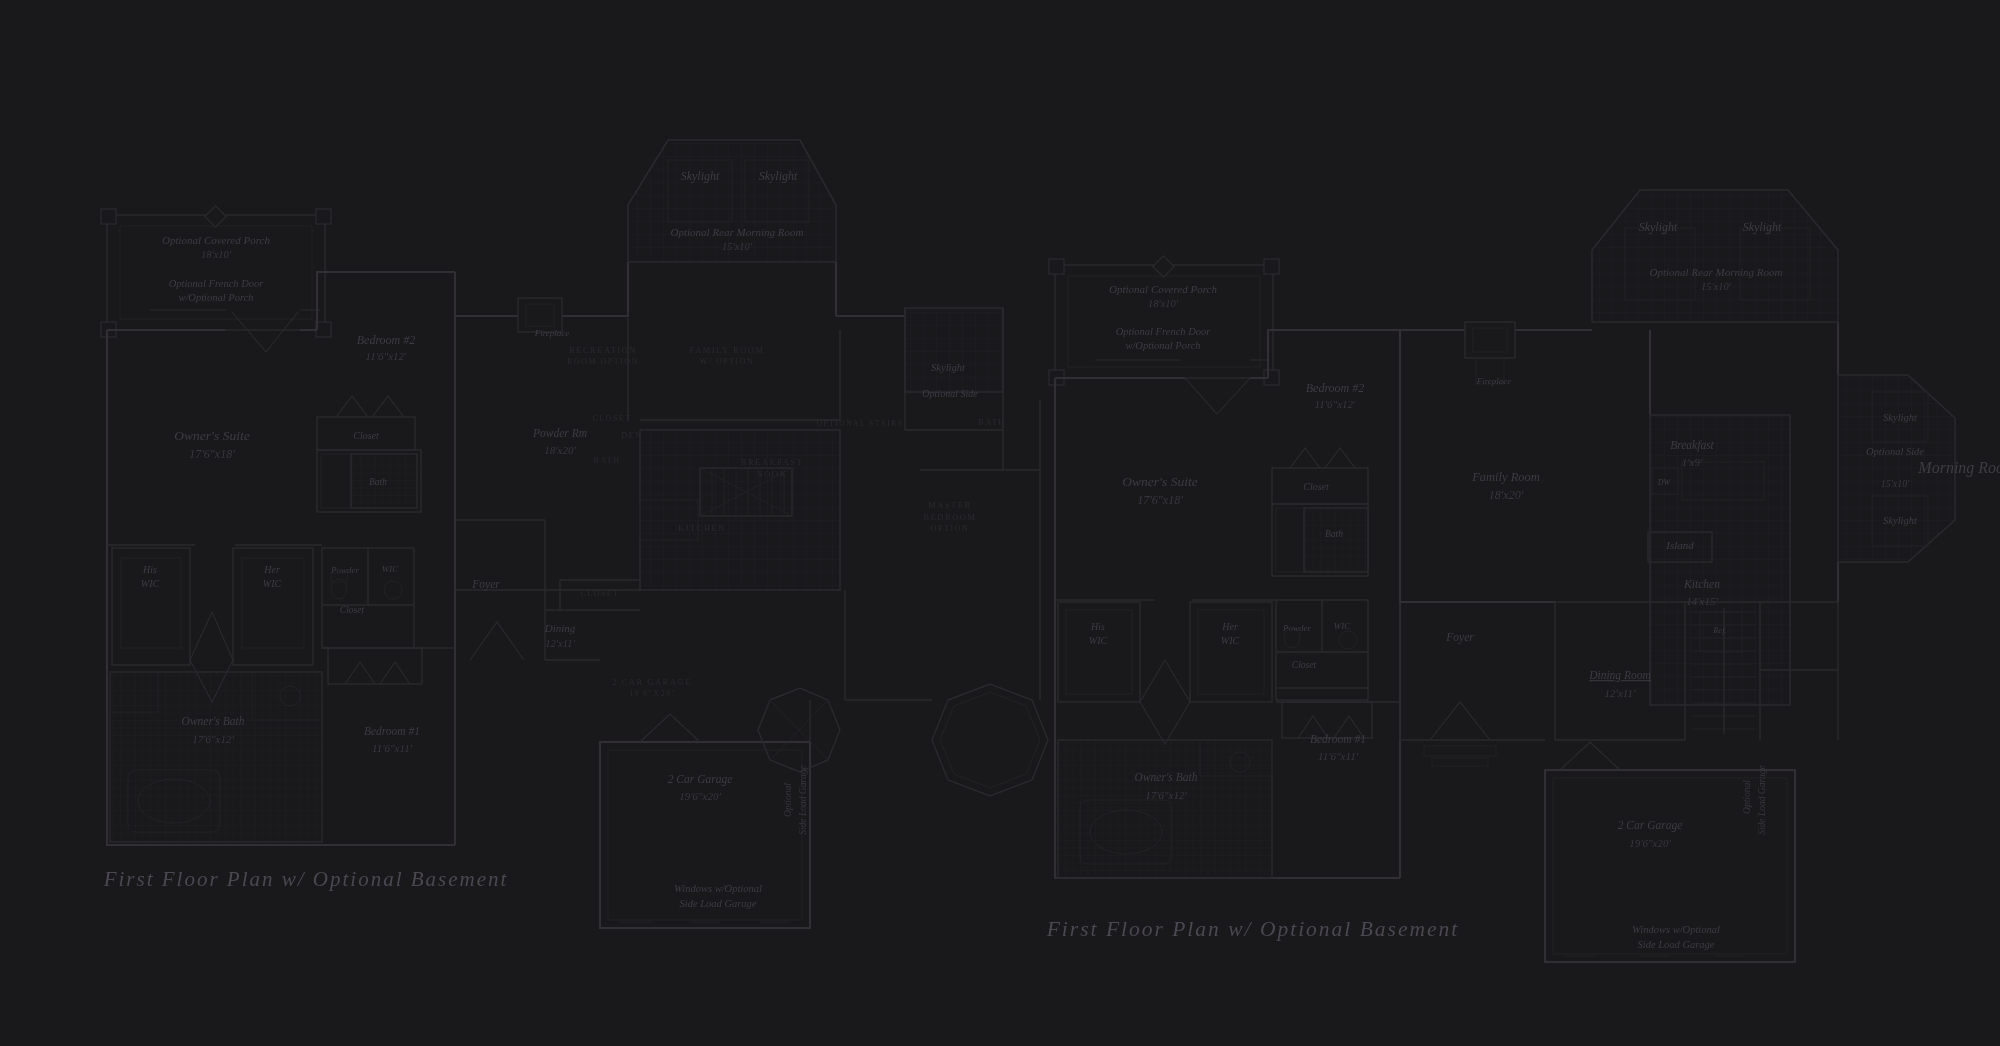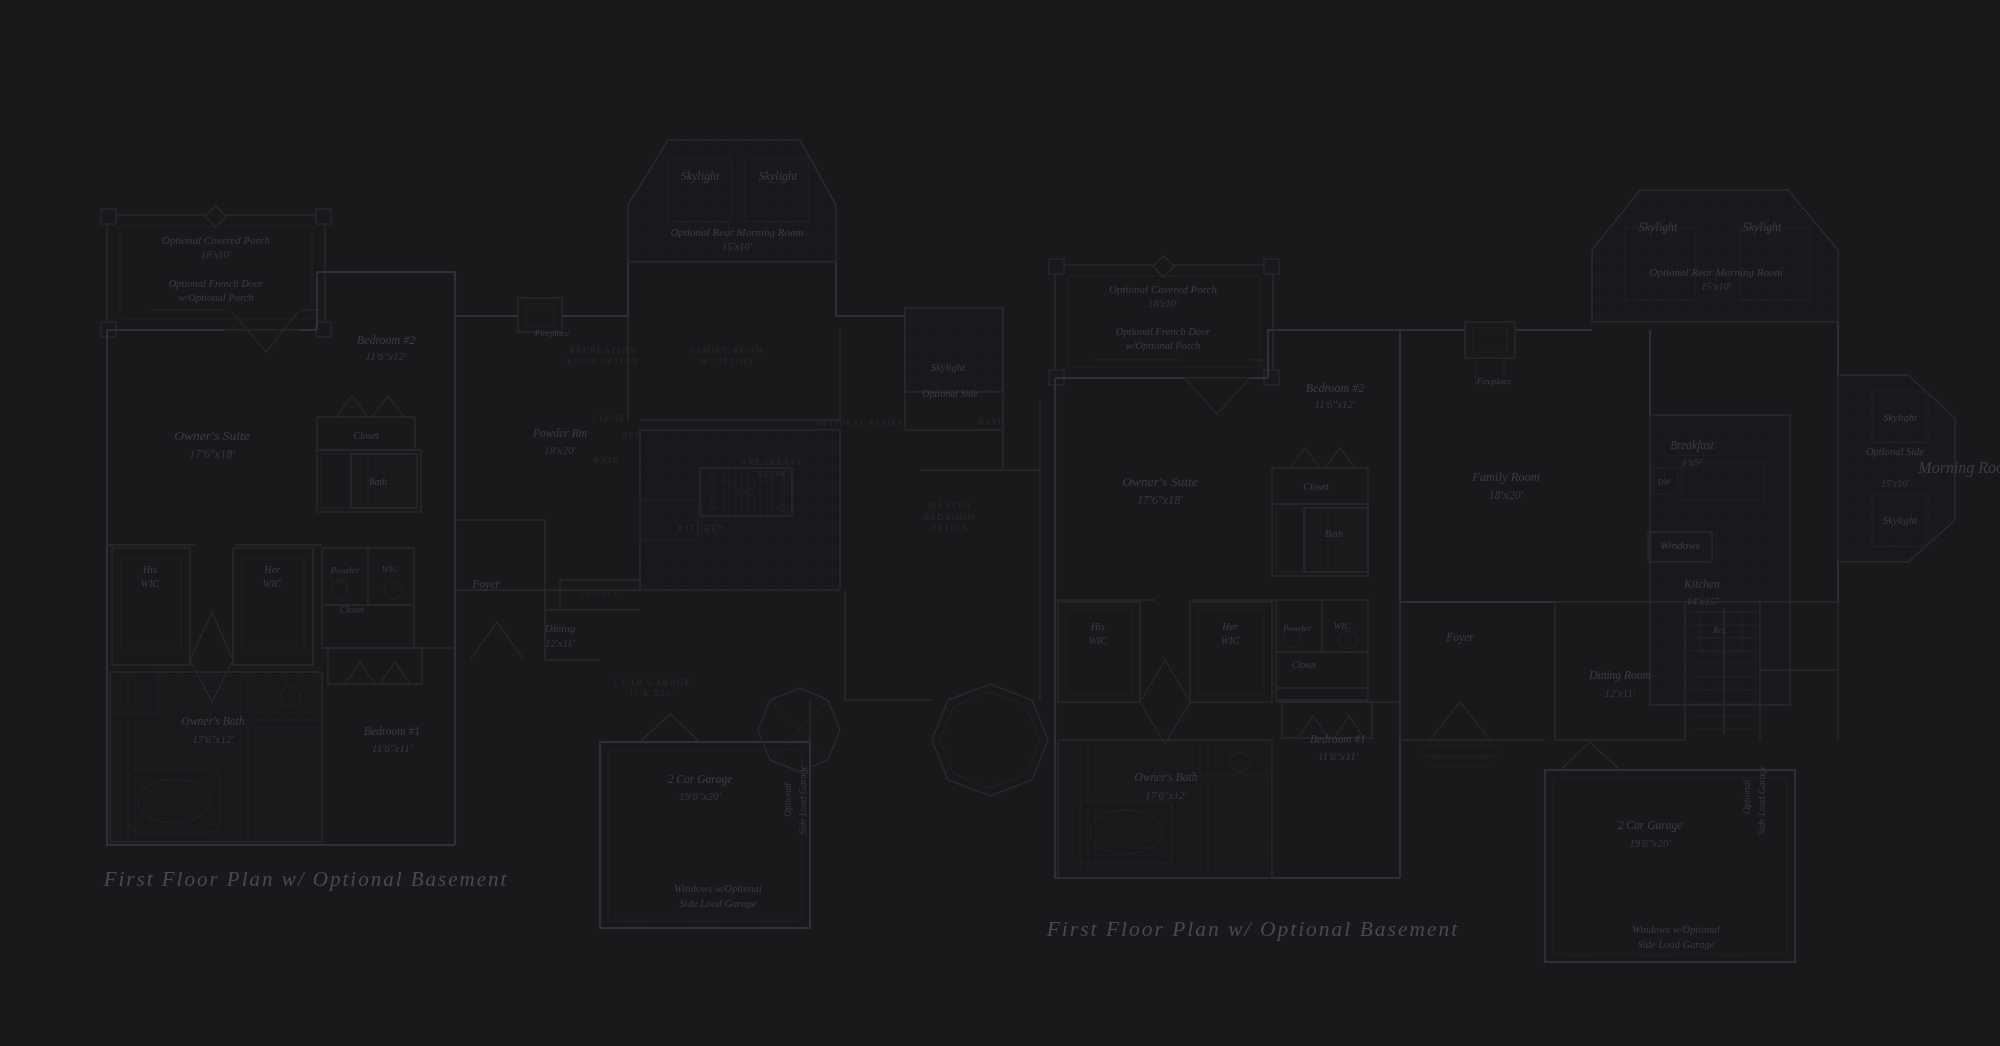--- a/index.html
+++ b/index.html
@@ -332,31 +332,31 @@
       <span class="lbl it" style="left: 1658px; top: 227px; font-size: 12px;">Skylight</span>
       <span class="lbl it" style="left: 1762px; top: 227px; font-size: 12px;">Skylight</span>
       <span class="lbl it" style="left: 1716px; top: 272px; font-size: 11px;">Optional Rear Morning Room</span>
       <span class="lbl dim" style="left: 1716px; top: 287px; font-size: 10.5px;">15'x10'</span>
       <span class="lbl it" style="left: 1494px; top: 381px; font-size: 9px;">Fireplace</span>
       <span class="lbl it" style="left: 1506px; top: 477px; font-size: 12.5px;">Family Room</span>
       <span class="lbl dim" style="left: 1506px; top: 495px; font-size: 12px;">18'x20'</span>
       <span class="lbl it" style="left: 1692px; top: 446px; font-size: 11.5px;">Breakfast</span>
       <span class="lbl dim" style="left: 1692px; top: 462px; font-size: 11px;">1'x9'</span>
       <span class="lbl it" style="left: 1664px; top: 483px; font-size: 8px;">DW</span>
-      <span class="lbl it" style="left: 1680px; top: 545px; font-size: 11px;">Windows</span>
+      <span class="lbl it" style="left: 1680px; top: 545px; font-size: 11px;">Island</span>
       <span class="lbl it" style="left: 1702px; top: 585px; font-size: 11.5px;">Kitchen</span>
       <span class="lbl dim" style="left: 1702px; top: 601px; font-size: 11px;">14'x15'</span>
       <span class="lbl it" style="left: 1720px; top: 630px; font-size: 8.5px;">Ref.</span>
       <span class="lbl it" style="left: 1900px; top: 418px; font-size: 10.5px;">Skylight</span>
       <span class="lbl it" style="left: 1895px; top: 452px; font-size: 10.5px;">Optional Side</span>
       <span class="lbl it" style="left: 1967px; top: 468px; font-size: 16px;">Morning Room</span>
       <span class="lbl dim" style="left: 1895px; top: 484px; font-size: 10px;">15'x10'</span>
       <span class="lbl it" style="left: 1900px; top: 521px; font-size: 10.5px;">Skylight</span>
       <span class="lbl it" style="left: 1460px; top: 638px; font-size: 11.5px;">Foyer</span>
-      <span class="lbl it" style="left: 1620px; top: 676px; font-size: 11.5px;">Dining Room</span>
+      <span class="lbl it" style="left: 1620px; top: 676px; font-size: 11.5px; text-decoration: underline;">Dining Room</span>
       <span class="lbl dim" style="left: 1620px; top: 693px; font-size: 11px;">12'x11'</span>
       <span class="lbl it" style="left: 1650px; top: 826px; font-size: 11.5px;">2 Car Garage</span>
       <span class="lbl dim" style="left: 1650px; top: 843px; font-size: 11px;">19'6"x20'</span>
       <span class="lbl vert" style="left: 1748px; top: 797px; font-size: 9.5px;">Optional</span>
       <span class="lbl vert" style="left: 1763px; top: 800px; font-size: 9.5px;">Side Load Garage</span>
       <span class="lbl it" style="left: 1676px; top: 930px; font-size: 10.5px;">Windows w/Optional</span>
       <span class="lbl it" style="left: 1676px; top: 945px; font-size: 10.5px;">Side Load Garage</span>
     </div>
 </div>
 

